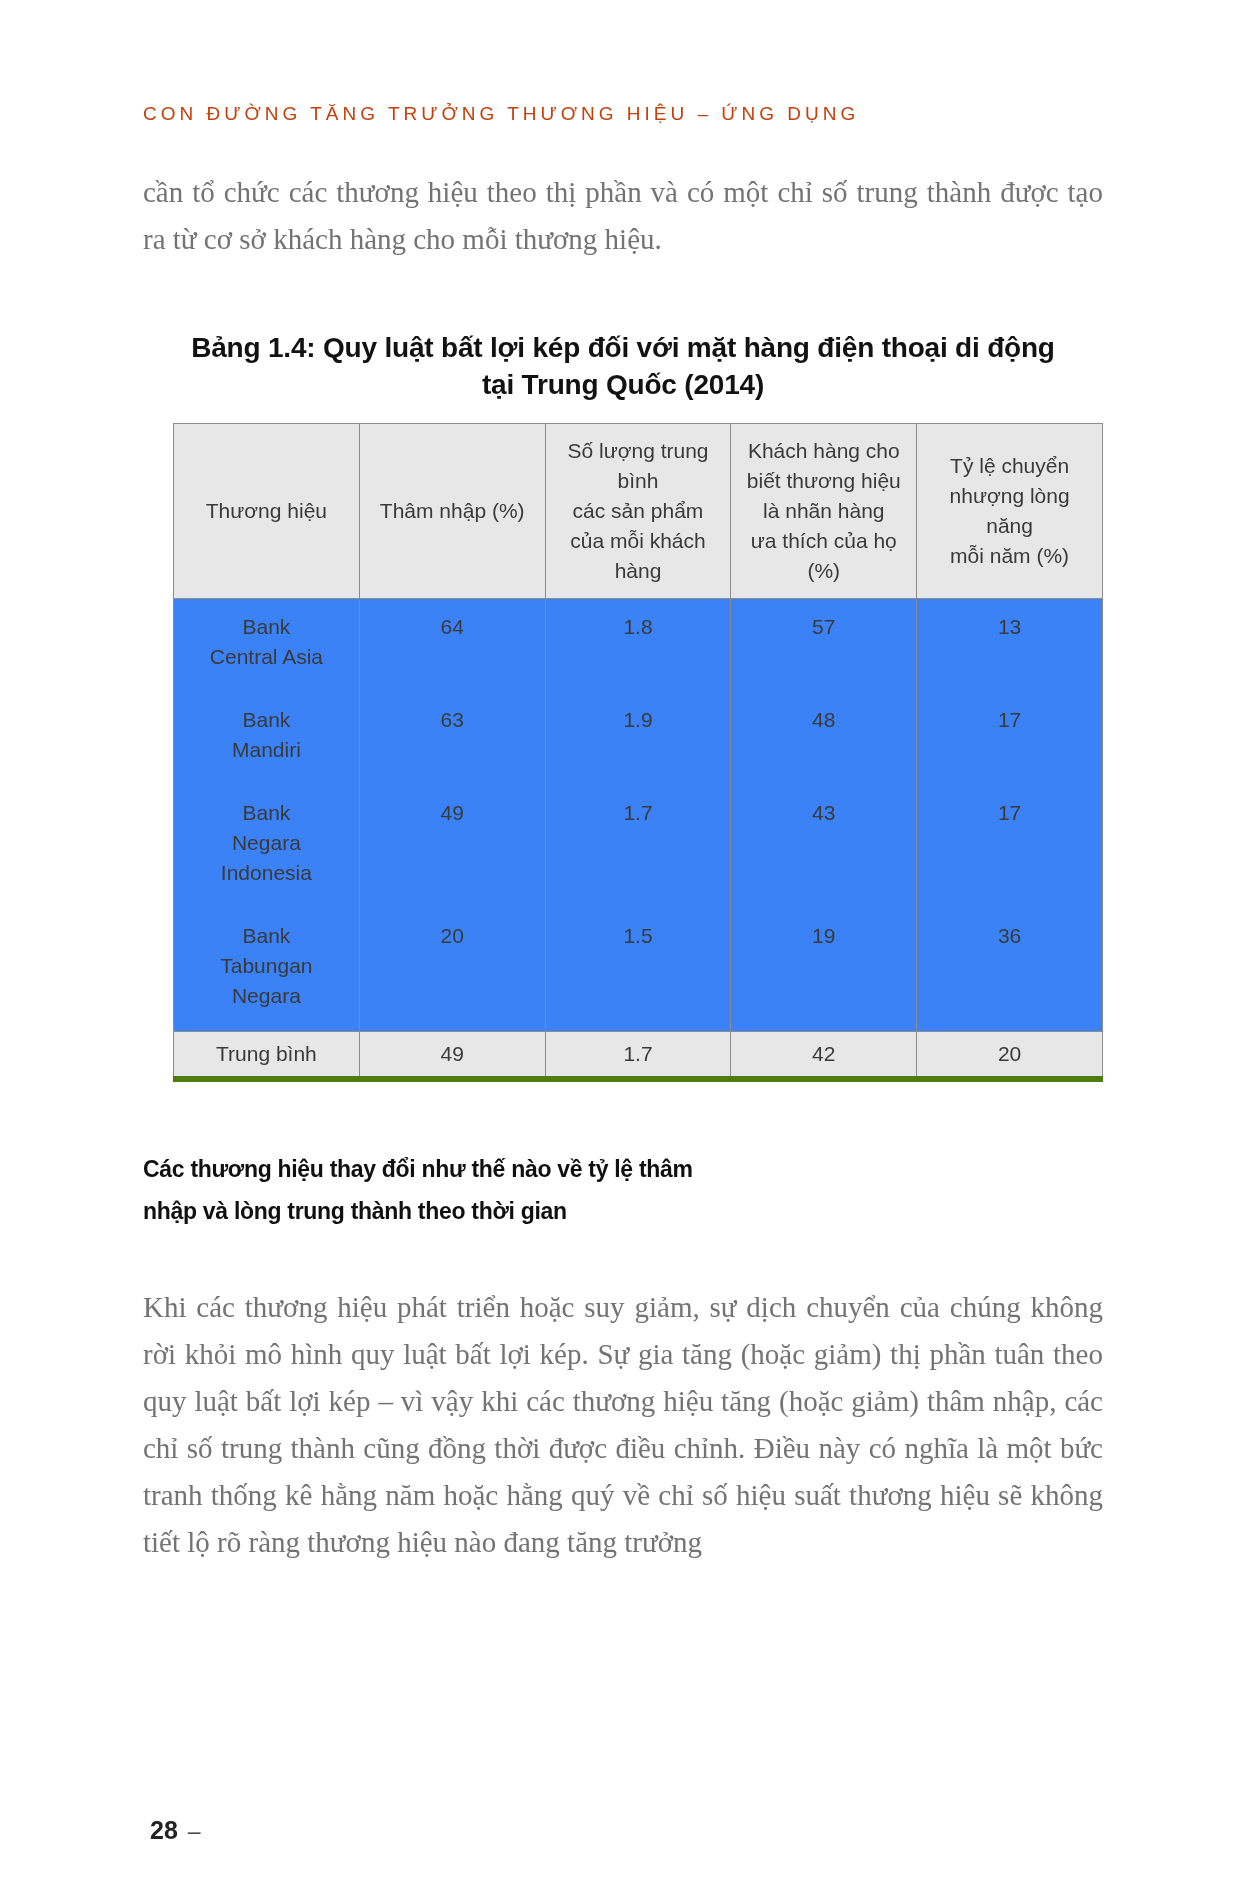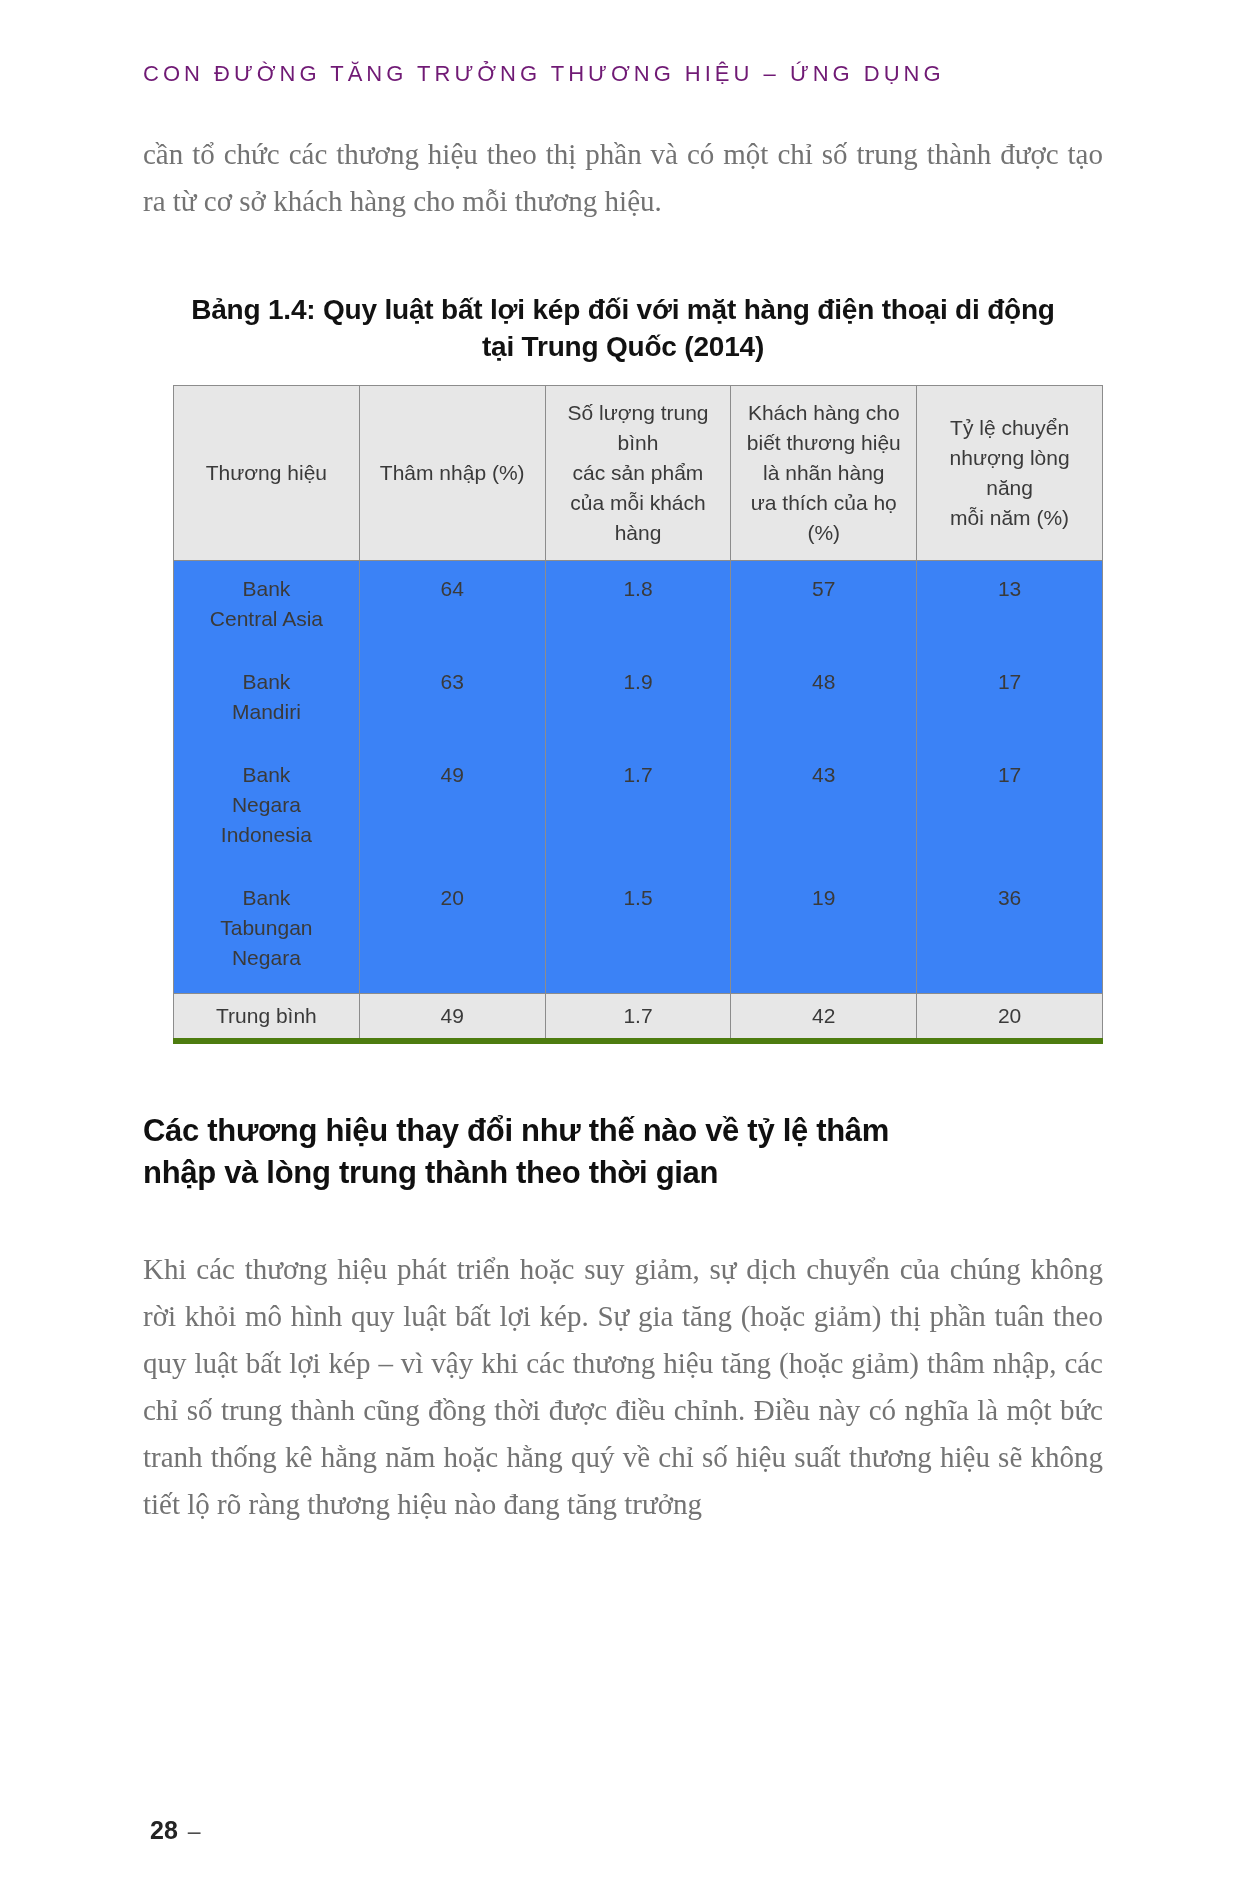--- a/index.html
+++ b/index.html
@@ -7,25 +7,25 @@
     position:relative;
     width:1260px; height:1890px;
     background:#ffffff;
     box-sizing:border-box;
     padding:0 157px 0 143px;
     font-family:"Liberation Serif", serif;
     color:#1c1c1c;
     overflow:hidden;
   }
   .running-head {
-    padding-top:61px;
+    padding-top:103px;
     font-family:"Liberation Sans", sans-serif;
-    font-size:22px;
+    font-size:19px;
     letter-spacing:4px;
-    color:#701a75;
+    color:#c2410c;
     white-space:nowrap;
   }
   .body-text {
     margin:0;
     font-size:29px;
     line-height:47px;
     text-align:justify;
     color:#737373;
   }
   .p1 { margin-top:44px; }
@@ -73,21 +73,21 @@
     background:#e7e7e7;
     border-top:1px solid #8c8c8c;
     border-bottom:6px solid #4d7c0f;
     vertical-align:middle;
     padding:7px 10px;
   }
   .section-heading {
     margin:66px 0 0 0;
     font-family:"Liberation Sans", sans-serif;
     font-weight:700;
-    font-size:31px;
+    font-size:23px;
     line-height:42px;
     letter-spacing:-0.3px;
     color:#101010;
     white-space:pre-line;
   }
   .p2 { margin-top:52px; }
   .page-number {
     position:absolute;
     left:150px; top:1816px;
     font-family:"Liberation Sans", sans-serif;

